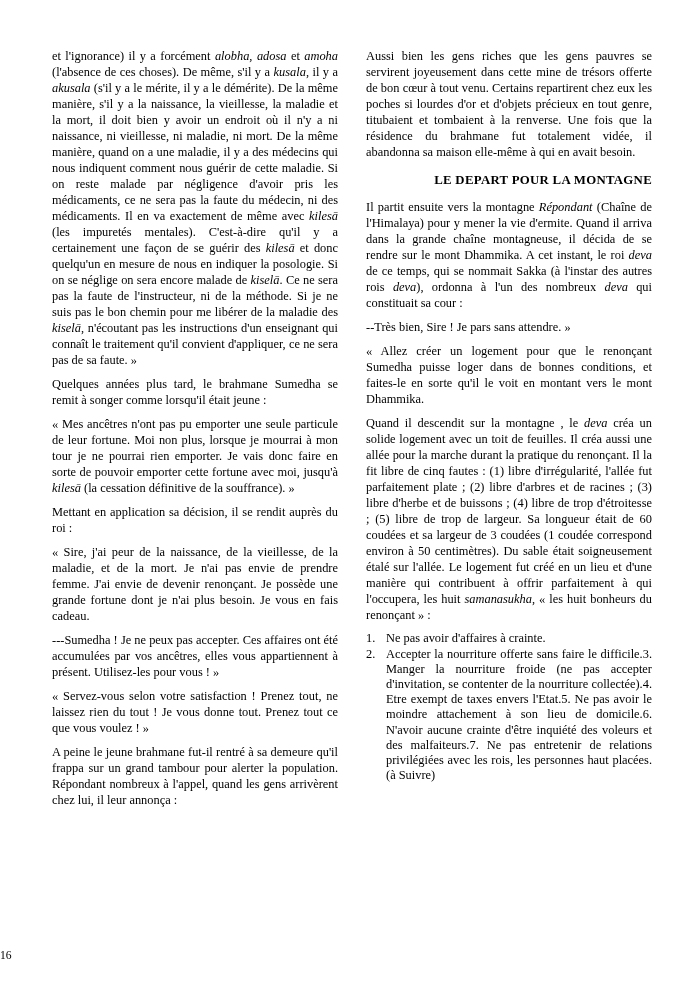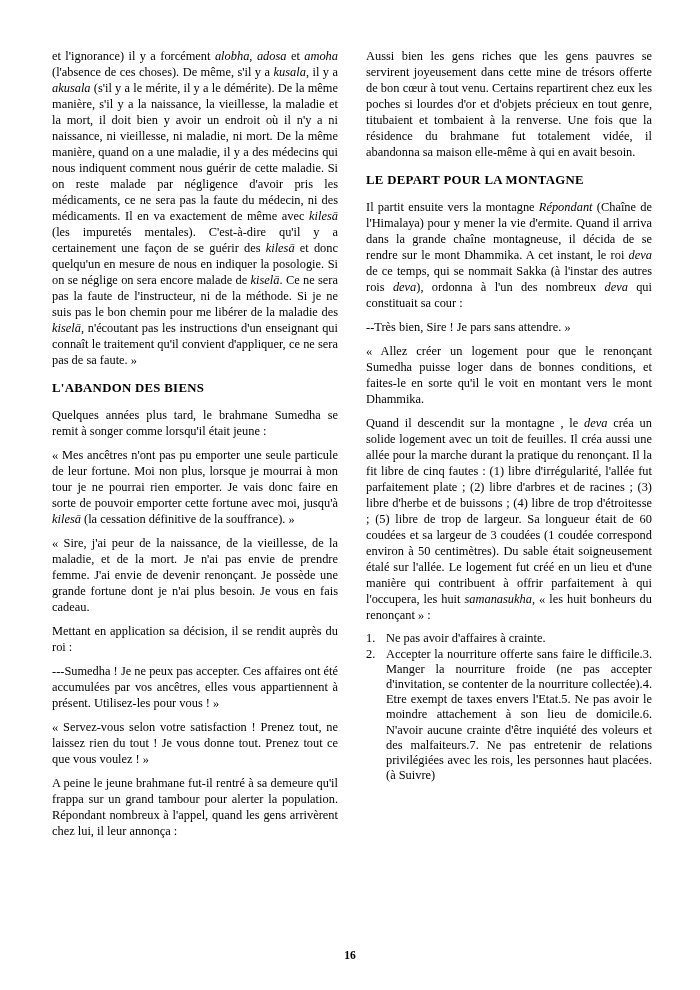--- a/index.html
+++ b/index.html
@@ -33,33 +33,32 @@
     margin: 0 0 8px 0;
     font-size: 12.4px;
     line-height: 16px;
     text-align: justify;
     text-justify: inter-word;
     hyphens: none;
   }
   h2 {
     font-size: 12.8px;
     font-weight: bold;
-    text-align: left;
+    text-align: right;
     margin: 13px 0 11px 0;
     letter-spacing: 0.3px;
   }
   i { font-style: italic; }
   .folio {
     position: absolute;
     bottom: 28px;
     left: 0;
     width: 700px;
-    text-align: center;
+    text-align: left;
     font-size: 11.6px;
-    font-weight: bold;
   }
   .list-item {
     font-size: 12.4px;
     line-height: 15.1px;
     text-align: justify;
     margin: 0 0 1px 0;
     display: flex;
   }
   .list-num {
     flex: 0 0 auto;
@@ -71,25 +70,24 @@
   }
 </style>
 </head>
 <body>
 
 <div class="page">
   <div class="columns">
 
     <div class="col">
       <p>et l'ignorance) il y a forcément <i>alobha</i>, <i>adosa</i> et <i>amoha</i> (l'absence de ces choses). De même, s'il y a <i>kusala</i>, il y a <i>akusala</i> (s'il y a le mérite, il y a le démérite). De la même manière, s'il y a la naissance, la vieillesse, la maladie et la mort, il doit bien y avoir un endroit où il n'y a ni naissance, ni vieillesse, ni maladie, ni mort. De la même manière, quand on a une maladie, il y a des médecins qui nous indiquent comment nous guérir de cette maladie. Si on reste malade par négligence d'avoir pris les médicaments, ce ne sera pas la faute du médecin, ni des médicaments. Il en va exactement de même avec <i>kilesā</i> (les impuretés mentales). C'est-à-dire qu'il y a certainement une façon de se guérir des <i>kilesā</i> et donc quelqu'un en mesure de nous en indiquer la posologie. Si on se néglige on sera encore malade de <i>kiselā</i>. Ce ne sera pas la faute de l'instructeur, ni de la méthode. Si je ne suis pas le bon chemin pour me libérer de la maladie des <i>kiselā</i>, n'écoutant pas les instructions d'un enseignant qui connaît le traitement qu'il convient d'appliquer, ce ne sera pas de sa faute. »</p>
-      <h2>L'ABANDON DES BIENS</h2>
       <p>Quelques années plus tard, le brahmane Sumedha se remit à songer comme lorsqu'il était jeune :</p>
       <p>« Mes ancêtres n'ont pas pu emporter une seule particule de leur fortune. Moi non plus, lorsque je mourrai à mon tour je ne pourrai rien emporter. Je vais donc faire en sorte de pouvoir emporter cette fortune avec moi, jusqu'à <i>kilesā</i> (la cessation définitive de la souffrance). »</p>
+      <p>Mettant en application sa décision, il se rendit auprès du roi :</p>
       <p>« Sire, j'ai peur de la naissance, de la vieillesse, de la maladie, et de la mort. Je n'ai pas envie de prendre  femme. J'ai envie de devenir renonçant. Je possède une grande fortune dont je n'ai plus besoin. Je vous en fais cadeau.</p>
-      <p>Mettant en application sa décision, il se rendit auprès du roi :</p>
       <p>---Sumedha ! Je ne peux pas accepter. Ces affaires ont été accumulées par vos ancêtres, elles vous appartiennent à présent. Utilisez-les pour vous ! »</p>
       <p>« Servez-vous selon votre satisfaction ! Prenez tout, ne laissez rien du tout ! Je vous donne tout. Prenez tout ce que vous voulez ! »</p>
       <p>A peine le jeune brahmane fut-il rentré à sa demeure qu'il frappa sur un grand tambour pour alerter la population. Répondant nombreux à l'appel, quand les gens arrivèrent chez lui, il leur annonça :</p>
     </div>
 
     <div class="col">
       <p>Aussi bien les gens riches que les gens pauvres se servirent joyeusement dans cette mine de trésors offerte de bon cœur à tout venu. Certains repartirent chez eux les poches si lourdes d'or et d'objets précieux en tout genre, titubaient et tombaient à la renverse. Une fois que la résidence du brahmane fut totalement vidée, il abandonna sa maison elle-même à qui en avait besoin.</p>
       <h2>LE DEPART POUR LA MONTAGNE</h2>
       <p>Il partit ensuite vers la montagne <i>Répondant</i> (Chaîne de l'Himalaya) pour y mener la vie d'ermite. Quand il arriva dans la grande chaîne montagneuse, il décida de se rendre sur le mont Dhammika. A cet instant, le roi <i>deva</i> de ce temps, qui se nommait Sakka (à l'instar des autres rois <i>deva</i>), ordonna à l'un des nombreux <i>deva</i> qui constituait sa cour :</p>
       <p>--Très bien, Sire ! Je pars sans attendre. »</p>

